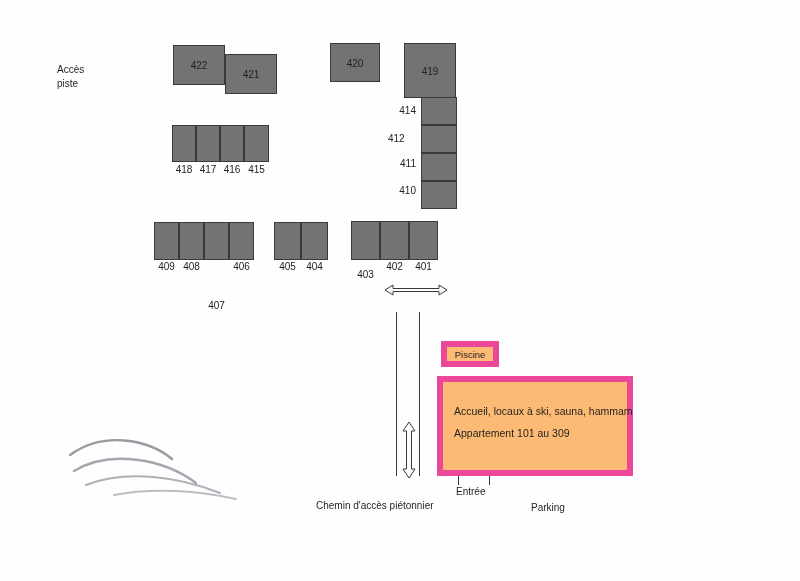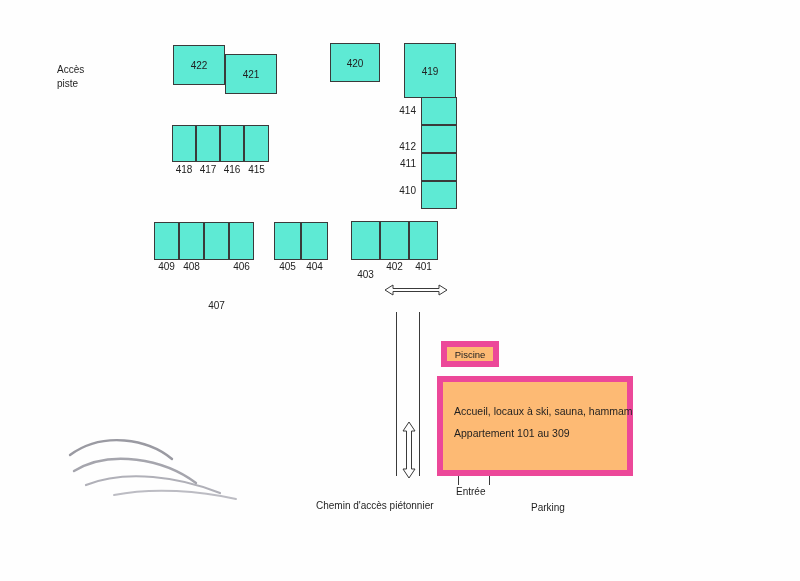--- a/index.html
+++ b/index.html
@@ -12,21 +12,21 @@
     width: 800px;
     height: 581px;
     background: #fefefe;
     font-family: "Liberation Sans", sans-serif;
     overflow: hidden;
   }
   .unit {
     position: absolute;
     box-sizing: border-box;
     border: 1px solid #3a3a3a;
-    background: #5eead4;
+    background: #737373;
   }
   .unit-label {
     position: absolute;
     font-size: 10px;
     color: #222222;
     white-space: nowrap;
     text-align: center;
   }
   .inner-label {
     position: absolute;
@@ -109,21 +109,21 @@
   <div class="unit-label" style="left:172px; top:164px; width:24px;">418</div>
   <div class="unit-label" style="left:196px; top:164px; width:24px;">417</div>
   <div class="unit-label" style="left:220px; top:164px; width:24px;">416</div>
   <div class="unit-label" style="left:244px; top:164px; width:25px;">415</div>
 
   <div class="unit" style="left:421px; top:97px; width:36px; height:28px;"></div>
   <div class="unit" style="left:421px; top:125px; width:36px; height:28px;"></div>
   <div class="unit" style="left:421px; top:153px; width:36px; height:28px;"></div>
   <div class="unit" style="left:421px; top:181px; width:36px; height:28px;"></div>
   <div class="unit-label" style="left:388px; top:105px; width:28px; text-align:right;">414</div>
-  <div class="unit-label" style="left:388px; top:133px; width:28px; text-align:right;margin-top:8px;">412</div>
+  <div class="unit-label" style="left:388px; top:133px; width:28px; text-align:left;">412</div>
   <div class="unit-label" style="left:388px; top:158px; width:28px; text-align:right;">411</div>
   <div class="unit-label" style="left:388px; top:185px; width:28px; text-align:right;">410</div>
 
   <div class="unit" style="left:154px; top:222px; width:25px; height:38px;"></div>
   <div class="unit" style="left:179px; top:222px; width:25px; height:38px;"></div>
   <div class="unit" style="left:204px; top:222px; width:25px; height:38px;"></div>
   <div class="unit" style="left:229px; top:222px; width:25px; height:38px;"></div>
   <div class="unit-label" style="left:154px; top:261px; width:25px;">409</div>
   <div class="unit-label" style="left:179px; top:261px; width:25px;">408</div>
   <div class="unit-label" style="left:204px; top:261px; width:25px;margin-top:39px;">407</div>

